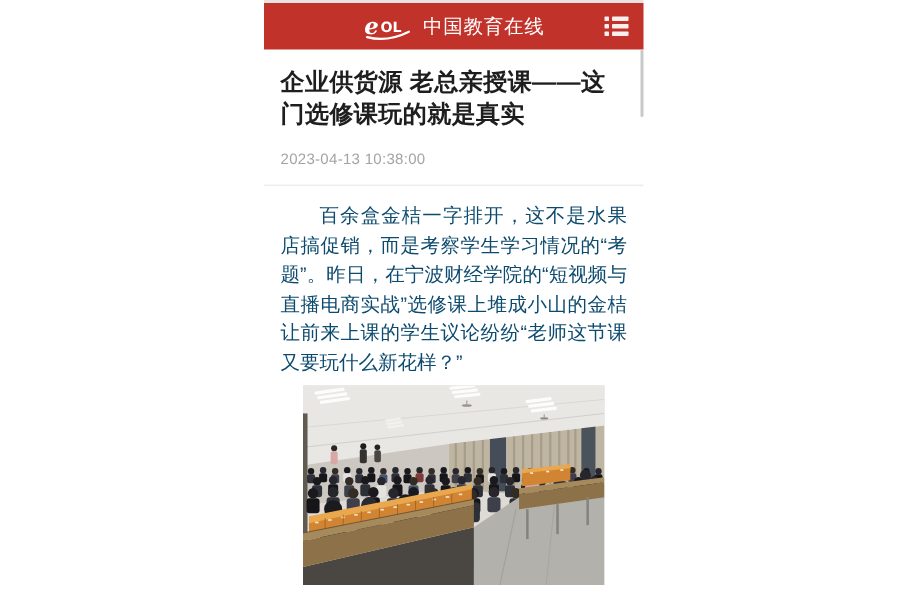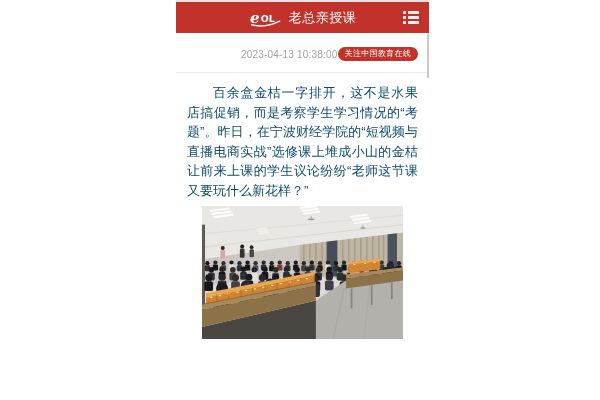--- a/index.html
+++ b/index.html
@@ -11,21 +11,21 @@
   .logo-wrap{display:flex;align-items:center;cursor:pointer;}
   .logo-svg{display:block;margin-right:4px;}
   .site-name{color:#ffffff;font-size:13px;letter-spacing:0.5px;font-weight:400;}
   .menu-btn{position:absolute;right:9px;top:9px;width:17px;height:13px;display:flex;flex-direction:column;justify-content:space-between;cursor:pointer;}
   .menu-row{display:flex;align-items:center;height:2.6px;}
   .menu-dot{width:2.6px;height:2.6px;background:rgba(255,255,255,0.92);border-radius:0.5px;}
   .menu-bar{width:10.5px;height:2.6px;background:rgba(255,255,255,0.92);margin-left:2.6px;border-radius:0.5px;}
   .scrollbar-thumb{position:absolute;right:0;top:33px;width:2.5px;height:45px;background:#c9c9c9;border-radius:2px;}
   .article{padding:0;}
   .article-title{margin:12px 11px 0;font-size:16px;line-height:21px;font-weight:600;color:#1e1e1e;letter-spacing:0.3px;}
-  .meta-row{margin:14px 11px 0;display:flex;align-items:center;justify-content:flex-end;}
+  .meta-row{margin:14px 11px 0;display:flex;align-items:center;justify-content:flex-start;}
   .pub-date{font-size:10px;color:#a3a3a3;letter-spacing:0.2px;}
   .follow-btn{background:#c1332a;color:#ffffff;font-size:8px;line-height:1;padding:3px 7px;border-radius:9px;border:none;cursor:pointer;letter-spacing:0.3px;}
   .divider{border:none;border-top:1px solid #ededed;margin:11px 0 0;}
   .body-para{margin:10px 11px 0;font-size:13px;line-height:19.5px;color:#0c4a6e;text-indent:2em;text-align:justify;}
   .article-photo{margin:6px auto 0;width:201px;height:133px;overflow:hidden;background:#dedbd6;}
   .article-photo svg{display:block;width:201px;height:133px;}
 </style>
 </head>
 <body>
 
@@ -34,45 +34,45 @@
 
     <div class="status-strip"></div>
 
     <header class="site-header">
       <div class="logo-wrap">
         <svg class="logo-svg" width="36" height="18" viewBox="0 0 40 20">
           <text x="1" y="15" font-size="17" font-style="italic" font-weight="bold" fill="#ffffff" font-family="'DejaVu Serif',serif">e</text>
           <text x="13" y="14" font-size="10.5" font-weight="bold" fill="#ffffff" font-family="'DejaVu Sans',sans-serif">OL</text>
           <path d="M3 17.5 Q 18 21.5 34 13.5" stroke="#ffffff" stroke-width="1.6" fill="none" stroke-linecap="round"></path>
         </svg>
-        <span class="site-name">老总亲授课</span>
+        <span class="site-name">中国教育在线</span>
       </div>
       <div class="menu-btn">
         <span class="menu-row">
             <span class="menu-dot"></span>
             <span class="menu-bar"></span>
           </span>
         <span class="menu-row">
             <span class="menu-dot"></span>
             <span class="menu-bar"></span>
           </span>
         <span class="menu-row">
             <span class="menu-dot"></span>
             <span class="menu-bar"></span>
           </span>
       </div>
     </header>
 
     <div class="scrollbar-thumb"></div>
 
     <article class="article">
+      <h1 class="article-title">企业供货源 老总亲授课——这门选修课玩的就是真实</h1>
 
       <div class="meta-row">
         <span class="pub-date">2023-04-13 10:38:00</span>
-        <button class="follow-btn">关注中国教育在线</button>
       </div>
 
       <hr class="divider">
 
       <p class="body-para">百余盒金桔一字排开，这不是水果店搞促销，而是考察学生学习情况的“考题”。昨日，在宁波财经学院的“短视频与直播电商实战”选修课上堆成小山的金桔让前来上课的学生议论纷纷“老师这节课又要玩什么新花样？”</p>
 
       <figure class="article-photo" style="margin-top:6px;">
         <svg viewBox="0 0 300 200" preserveAspectRatio="none">
 
           <rect x="0" y="0" width="300" height="200" fill="#dedbd6"></rect>

